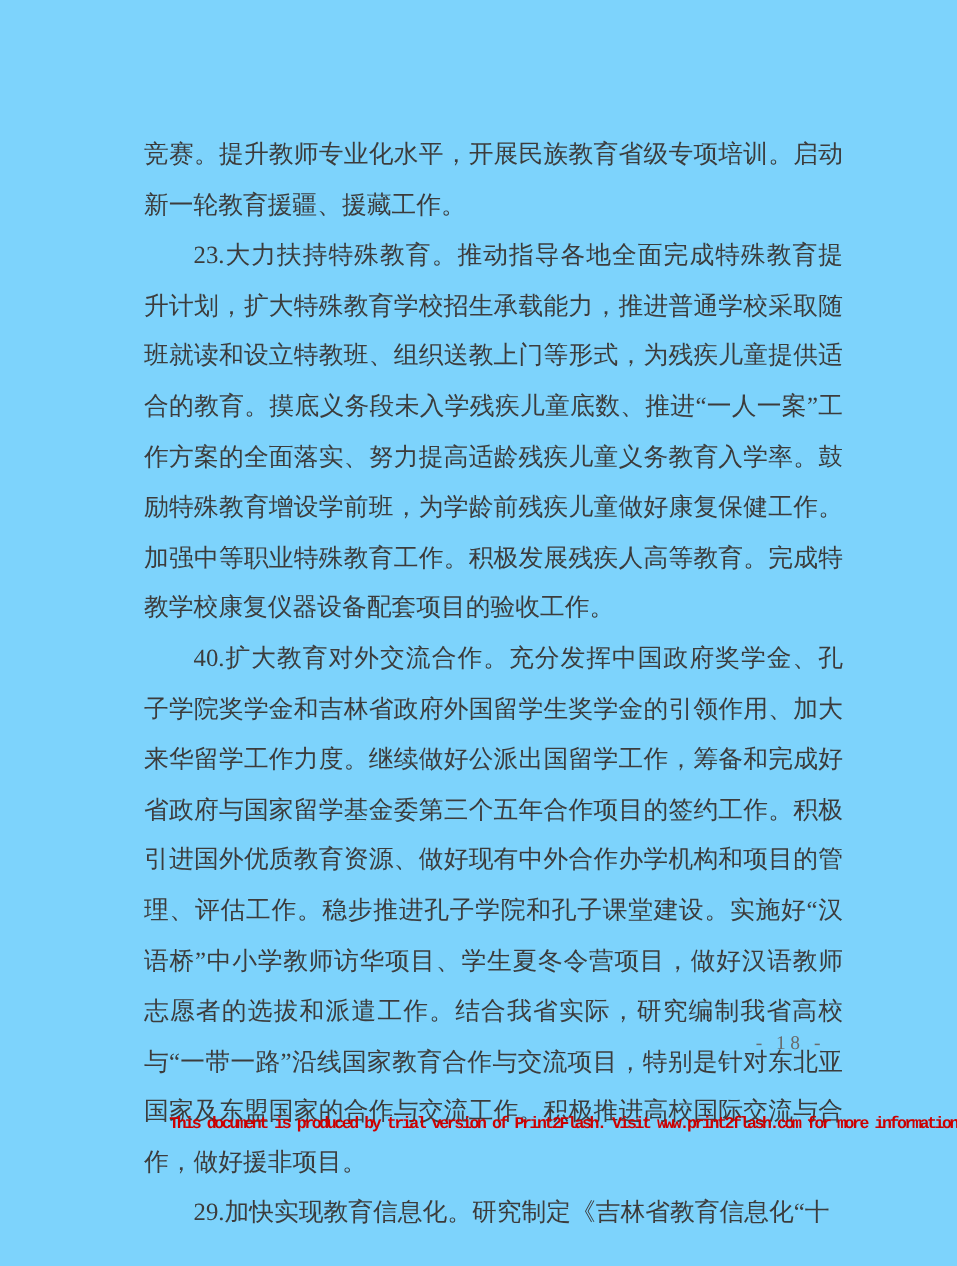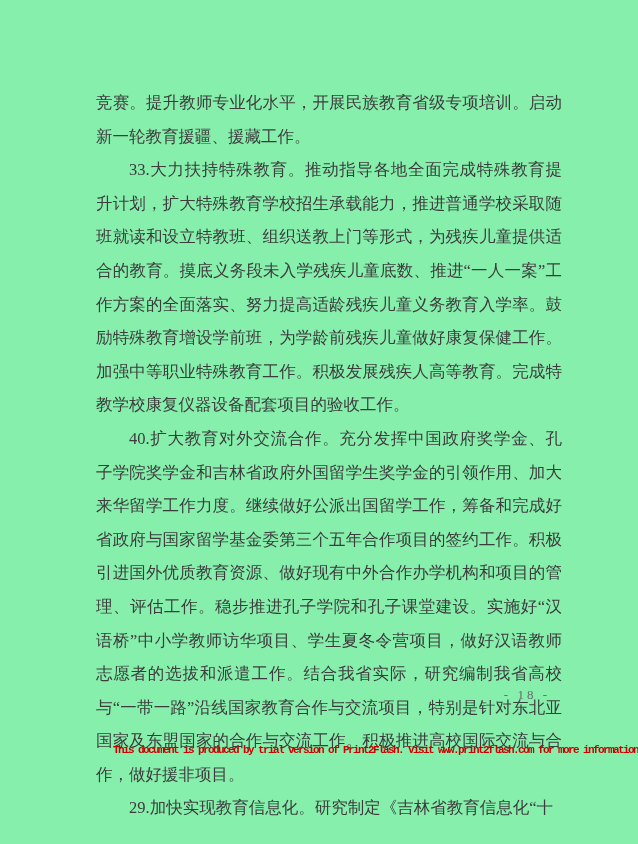--- a/index.html
+++ b/index.html
@@ -7,21 +7,21 @@
     width: 638px;
     height: 844px;
     background: #ffffff;
     position: relative;
     overflow: hidden;
     font-family: "Liberation Serif", "DejaVu Serif", serif;
   }
   .page {
     position: absolute;
     inset: 0;
-    background: #86efac;
+    background: #7dd3fc;
   }
   .body-text {
     position: absolute;
     left: 96px;
     top: 86px;
     width: 466px;
     color: #3c3c3c;
     font-size: 16.5px;
     line-height: 33.6px;
     text-align: justify;
@@ -53,21 +53,21 @@
     white-space: nowrap;
   }
 </style>
 </head>
 <body>
 
 <div class="page">
 
   <div class="body-text">
     <p class="para">竞赛。提升教师专业化水平，开展民族教育省级专项培训。启动新一轮教育援疆、援藏工作。</p>
-    <p class="para indent">33.大力扶持特殊教育。推动指导各地全面完成特殊教育提升计划，扩大特殊教育学校招生承载能力，推进普通学校采取随班就读和设立特教班、组织送教上门等形式，为残疾儿童提供适合的教育。摸底义务段未入学残疾儿童底数、推进“一人一案”工作方案的全面落实、努力提高适龄残疾儿童义务教育入学率。鼓励特殊教育增设学前班，为学龄前残疾儿童做好康复保健工作。加强中等职业特殊教育工作。积极发展残疾人高等教育。完成特教学校康复仪器设备配套项目的验收工作。</p>
+    <p class="para indent">23.大力扶持特殊教育。推动指导各地全面完成特殊教育提升计划，扩大特殊教育学校招生承载能力，推进普通学校采取随班就读和设立特教班、组织送教上门等形式，为残疾儿童提供适合的教育。摸底义务段未入学残疾儿童底数、推进“一人一案”工作方案的全面落实、努力提高适龄残疾儿童义务教育入学率。鼓励特殊教育增设学前班，为学龄前残疾儿童做好康复保健工作。加强中等职业特殊教育工作。积极发展残疾人高等教育。完成特教学校康复仪器设备配套项目的验收工作。</p>
     <p class="para indent">40.扩大教育对外交流合作。充分发挥中国政府奖学金、孔子学院奖学金和吉林省政府外国留学生奖学金的引领作用、加大来华留学工作力度。继续做好公派出国留学工作，筹备和完成好省政府与国家留学基金委第三个五年合作项目的签约工作。积极引进国外优质教育资源、做好现有中外合作办学机构和项目的管理、评估工作。稳步推进孔子学院和孔子课堂建设。实施好“汉语桥”中小学教师访华项目、学生夏冬令营项目，做好汉语教师志愿者的选拔和派遣工作。结合我省实际，研究编制我省高校与“一带一路”沿线国家教育合作与交流项目，特别是针对东北亚国家及东盟国家的合作与交流工作。积极推进高校国际交流与合作，做好援非项目。</p>
     <p class="para indent">29.加快实现教育信息化。研究制定《吉林省教育信息化“十</p>
   </div>
 
   <div class="page-number">- 18 -</div>
 
   <div class="trial-footer">This document is produced by trial version of Print2Flash. Visit www.print2flash.com for more information</div>
 
 </div>
 

